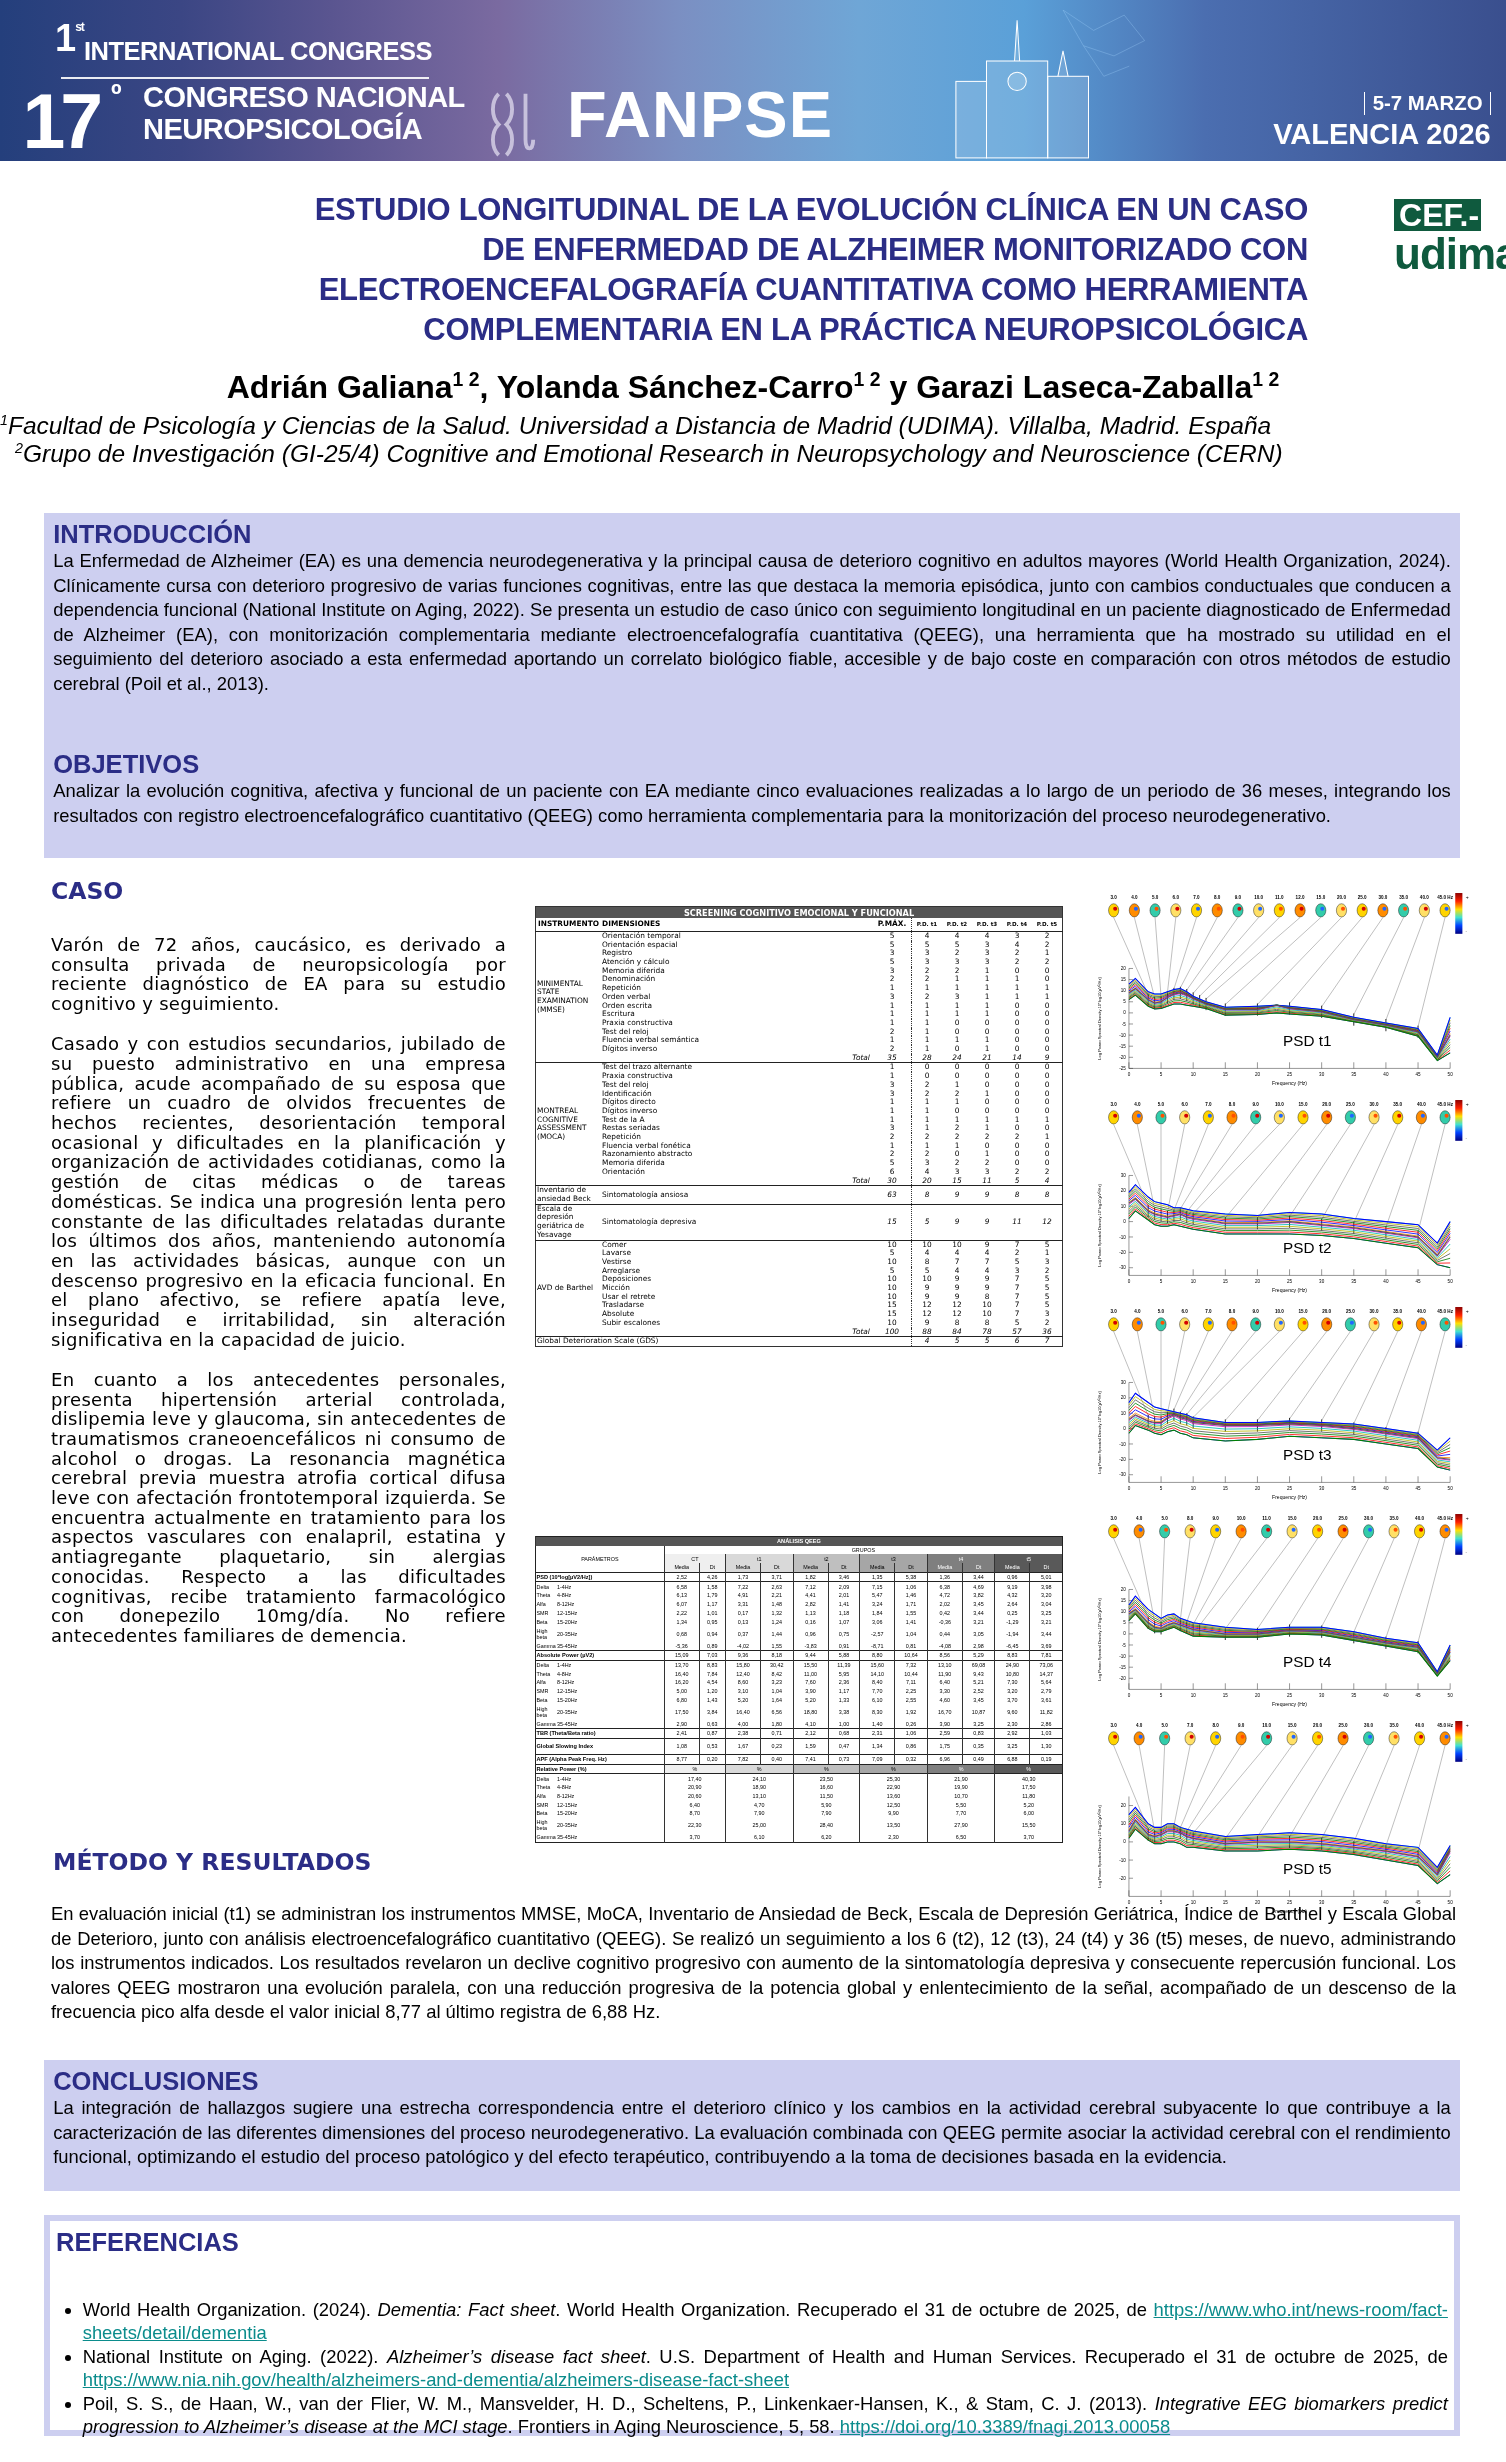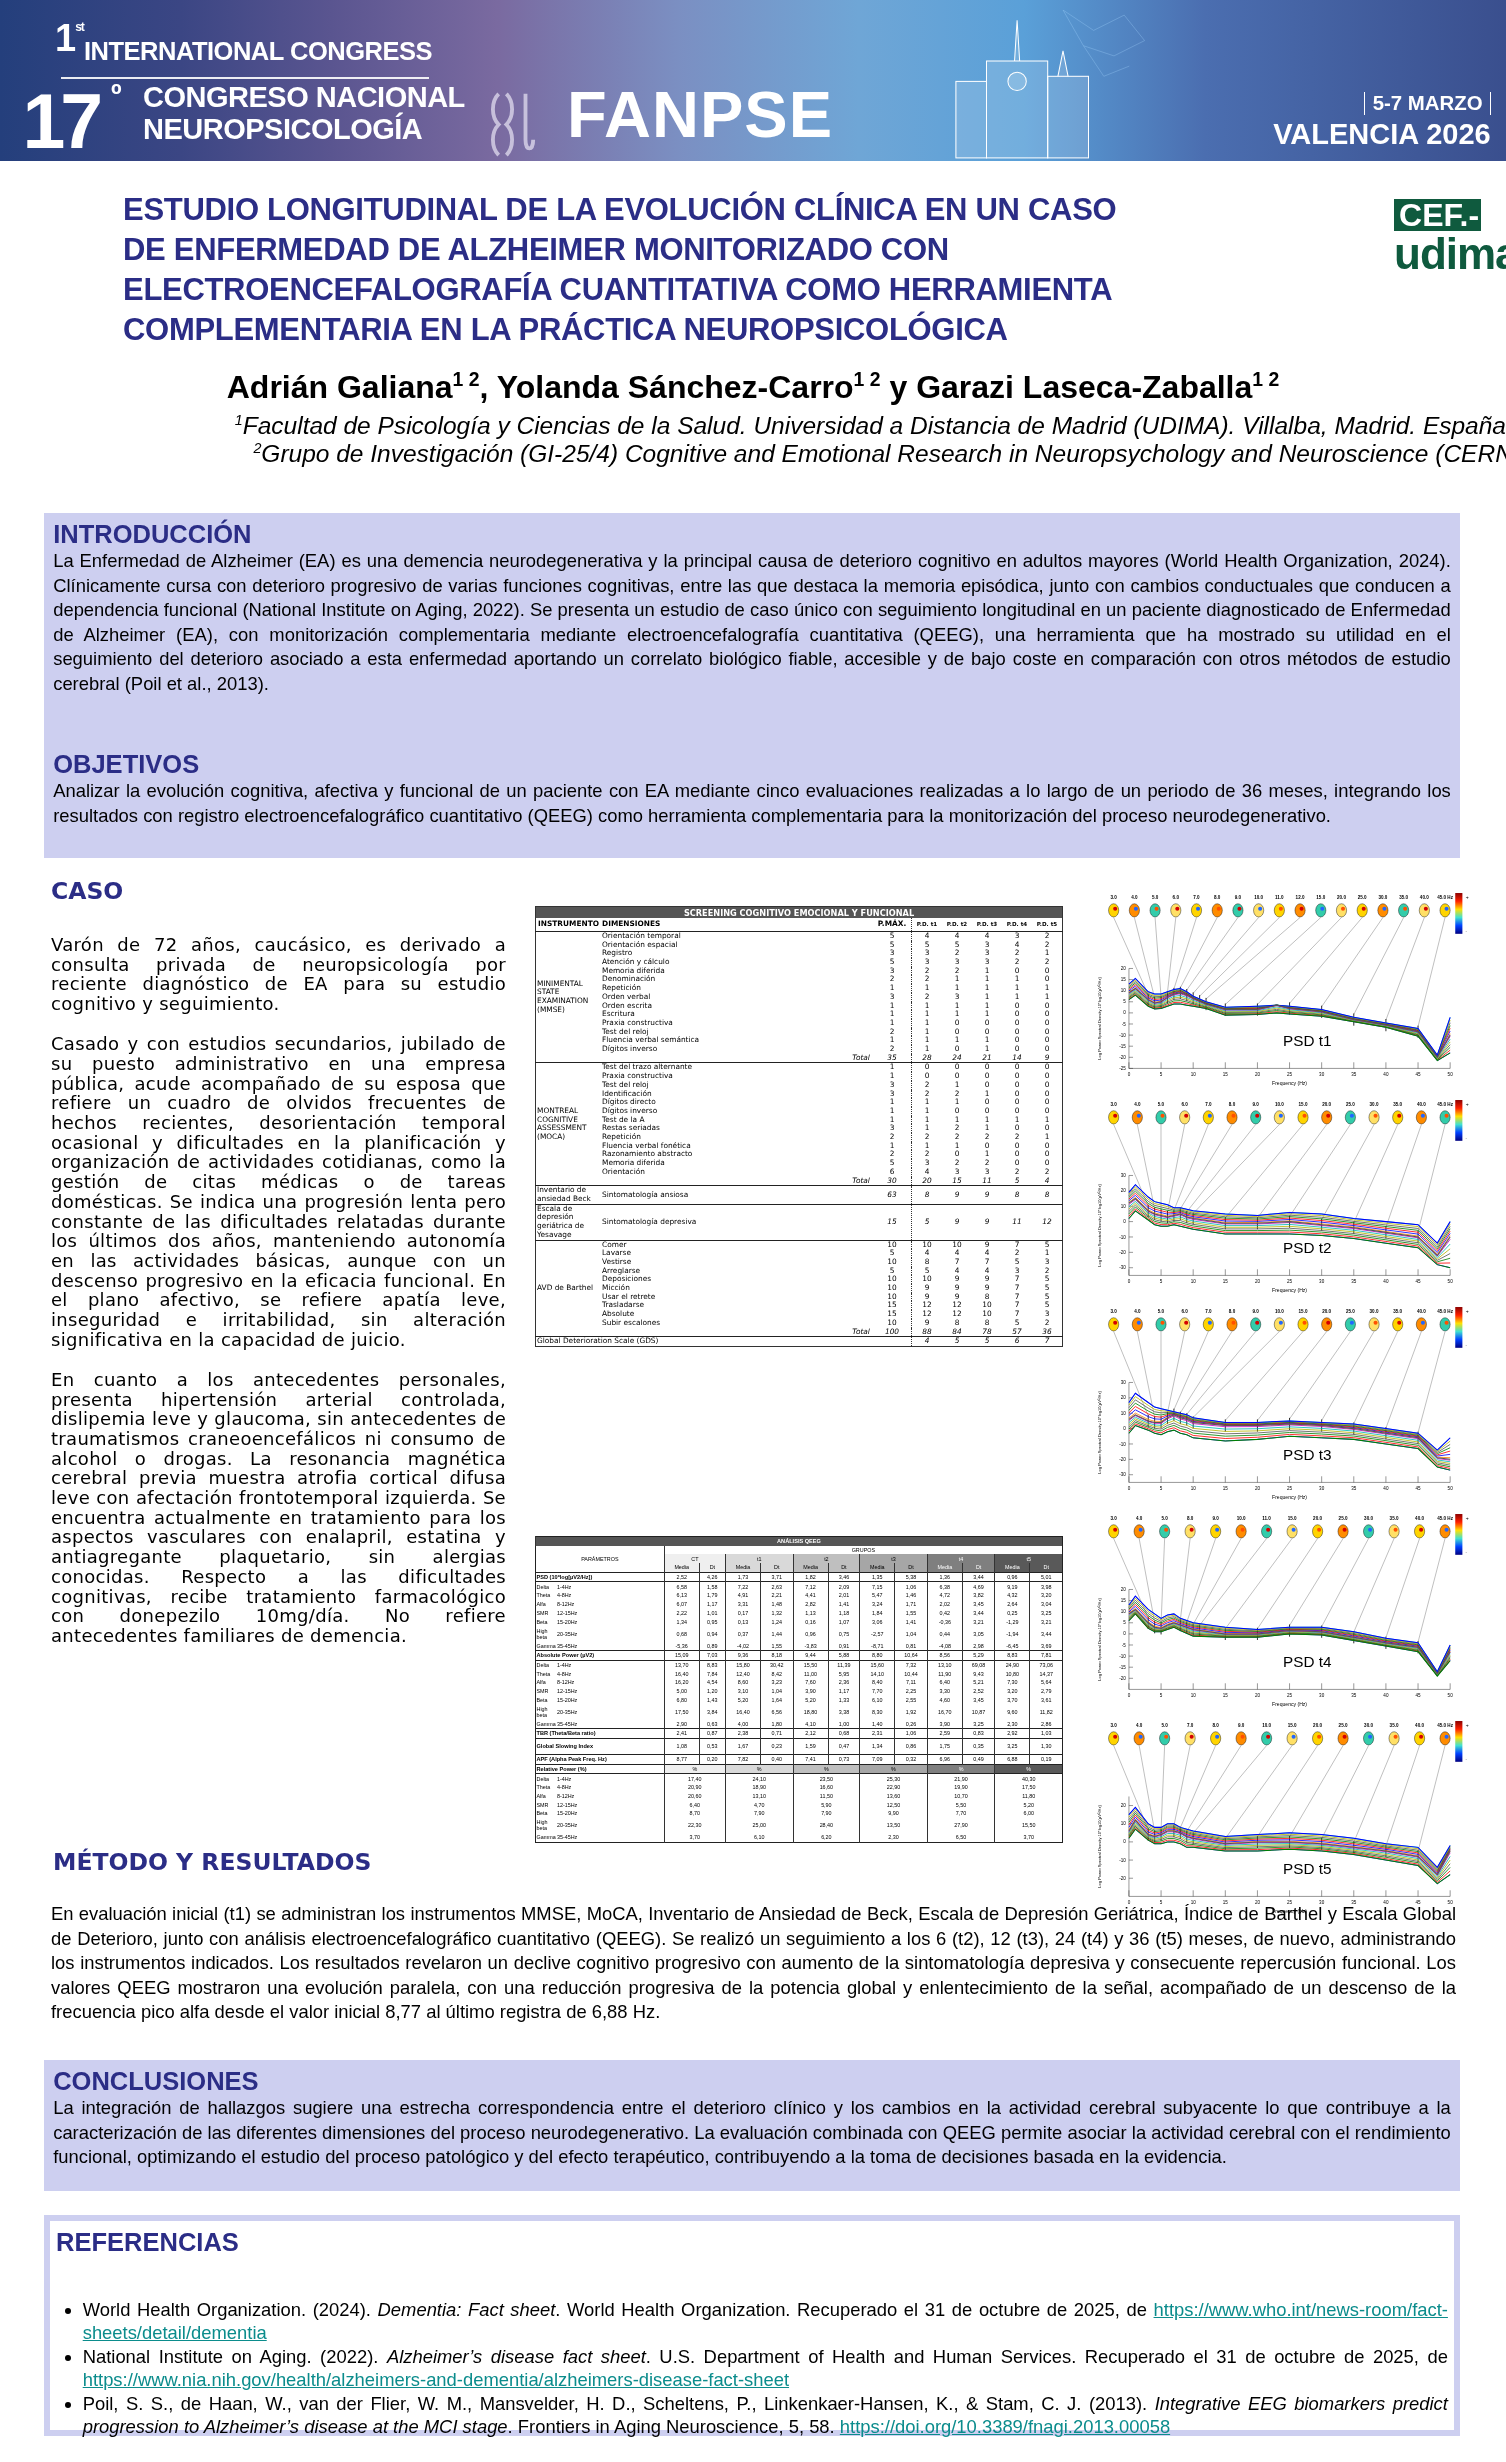--- a/index.html
+++ b/index.html
@@ -16,28 +16,28 @@
   .banner .ordinal { position:absolute; left:111px; top:78px; font:bold 29px "Liberation Sans", sans-serif; }
   .banner .congreso { position:absolute; left:143px; top:81px; font:bold 29px "Liberation Sans", sans-serif; letter-spacing:-0.5px; line-height:32px; }
   .banner .fanpse-logo { position:absolute; left:491px; top:86px; width:46px; height:77px; opacity:0.7; }
   .banner .fanpse { position:absolute; left:567px; top:77px; font:bold 65px "Liberation Sans", sans-serif; letter-spacing:1px; }
   .banner .building { position:absolute; left:910px; top:10.2px; width:255px; height:153px; }
   .banner .dates { position:absolute; right:15.3px; top:92px; text-align:right; }
   .banner .dates .d1 { font:bold 20.4px "Liberation Sans", sans-serif; border-left:1.5px solid #fff; border-right:1.5px solid #fff; padding:0 7.2px; display:inline-block; }
   .banner .dates .d2 { font:bold 29px "Liberation Sans", sans-serif; margin-top:3.1px; }
 
   
-  .title { position:absolute; left:123px; top:190px; width:1185px; text-align:left; color:#2b2d86; font:bold 31px "Liberation Sans", sans-serif; line-height:40px; letter-spacing:-0.3px; }
+  .title { position:absolute; left:123px; top:190px; width:1185px; text-align:right; color:#2b2d86; font:bold 31px "Liberation Sans", sans-serif; line-height:40px; letter-spacing:-0.3px; }
   .logo-udima { position:absolute; left:1394px; top:199px; width:112px; }
   .logo-udima .cef { background:#0f5a3e; color:#fff; font:bold 32px "Liberation Sans", sans-serif; padding:0 5.1px; width:77px; line-height:32px; }
   .logo-udima .udima { color:#0f5a3e; font:bold 44px "Liberation Sans", sans-serif; line-height:46px; letter-spacing:-1px; }
 
   .authors { position:absolute; left:0; width:1506px; top:368px; text-align:center; font:bold 32px "Liberation Sans", sans-serif; }
   .authors sup { font-size:19.4px; }
-  .affil { position:absolute; left:0; width:1506px; text-align:right; font:italic 24.5px "Liberation Sans", sans-serif; }
+  .affil { position:absolute; left:0; width:1506px; text-align:left; font:italic 24.5px "Liberation Sans", sans-serif; }
   .affil sup { font-size:14.3px; }
 
   
   .box { position:absolute; background:#cdcff0; box-sizing:border-box; }
   .h2 { color:#2b2d86; font:bold 25.5px "Liberation Sans", sans-serif; margin:0; }
   .par { font:18.4px "Liberation Sans", sans-serif; line-height:24.5px; text-align:justify; margin:0; }
 
   .intro { left:44px; top:513px; width:1416px; height:223px; padding:7.2px 9.2px; }
   .obj { left:44px; top:736px; width:1416px; height:122px; padding:14.3px 9.2px; }
 

